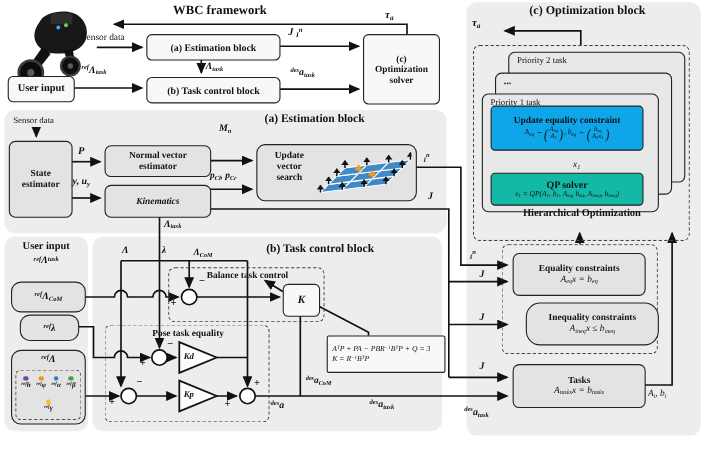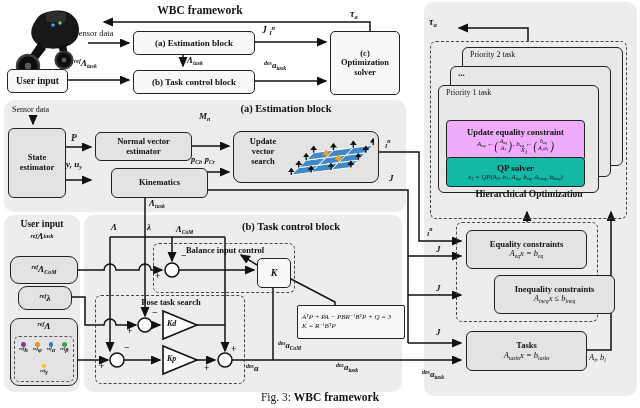--- a/index.html
+++ b/index.html
@@ -146,21 +146,21 @@
   <div class="t s8 plain" style="left:12px;top:105px;font-weight:normal;">Sensor data</div>
 
   <div class="box s85" style="left:8px;top:128px;width:56px;height:68px;">
     <span>State</span>
     <span>estimator</span>
   </div>
   <div class="box s85" style="left:95px;top:132px;width:95px;height:27px;">
     <span>Normal vector</span>
     <span>estimator</span>
   </div>
-  <div class="box s85" style="left:111px;top:168px;width:95px;height:28px;">
+  <div class="box s85" style="left:95px;top:168px;width:95px;height:28px;font-style:italic;">
     <span>Kinematics</span>
   </div>
   <div class="box" style="left:233px;top:131px;width:144px;height:50px;border-radius:8px;"></div>
   <div class="t s85 tc" style="left:237px;top:137px;width:52px;line-height:1.15;z-index:3;">
     <div>Update</div>
     <div>vector</div>
     <div>search</div>
   </div>
 
   <svg class="lines" style="left:288px;top:133px;z-index:3;" width="86" height="46" viewBox="0 0 104 54">
@@ -249,27 +249,27 @@
       <span class="refdot" style="background:#f2c21d"></span>
       <span class="reflab"><sup>ref</sup><span>γ</span></span>
     </span>
   </div>
 
   <div class="math mb s9" style="left:111px;top:222px;"><span>Λ</span></div>
   <div class="math mb s9" style="left:147px;top:222px;"><span>λ</span></div>
   <div class="math mb s85" style="left:176px;top:224px;"><span>Λ</span><sub>CoM</sub></div>
 
   <div class="dashed" style="left:153px;top:243px;width:140px;height:48px;"></div>
-  <div class="t s85 tc" style="left:160px;top:245px;width:130px;">Balance input control</div>
+  <div class="t s85 tc" style="left:160px;top:245px;width:130px;">Balance task control</div>
   <div class="box wbox" style="left:257px;top:258px;width:32px;height:28px;">
     <span class="math mb s10" style="position:static;"><span>K</span></span>
   </div>
 
   <div class="dashed" style="left:95px;top:295px;width:148px;height:87px;"></div>
-  <div class="t s85 tc" style="left:116px;top:297px;width:110px;">Pose task search</div>
+  <div class="t s85 tc" style="left:116px;top:297px;width:110px;">Pose task equality</div>
   <div class="math mb s8" style="left:167px;top:319px;"><span>Kd</span></div>
   <div class="math mb s8" style="left:167px;top:354px;"><span>Kp</span></div>
 
   <div class="math mb s95 plain" style="left:155px;top:271px;">+</div>
   <div class="math mb s95 plain" style="left:181px;top:251px;">−</div>
   <div class="math mb s95 plain" style="left:127px;top:326px;">+</div>
   <div class="math mb s95 plain" style="left:152px;top:308px;">−</div>
   <div class="math mb s95 plain" style="left:99px;top:361px;">+</div>
   <div class="math mb s95 plain" style="left:124px;top:343px;">−</div>
   <div class="math mb s95 plain" style="left:231px;top:344px;">+</div>
@@ -277,35 +277,36 @@
 
   <div class="box wbox" style="left:297px;top:305px;width:102px;height:32px;border-radius:2px;align-items:flex-start;padding-left:4px;">
     <span class="math s7" style="position:static;font-weight:normal;"><span>A</span><sup>T</sup><span>P + PA − PBR</span><sup>−1</sup><span>B</span><sup>T</sup><span>P + Q = 3</span></span>
     <span class="math s7" style="position:static;font-weight:normal;align-self:flex-start;"><span>K = R</span><sup>−1</sup><span>B</span><sup>T</sup><span>P</span></span>
   </div>
 
   <div class="math mb s85" style="left:278px;top:340px;"><sup>des</sup><span>a</span><sub>CoM</sub></div>
   <div class="math mb s9" style="left:246px;top:363px;"><sup>des</sup><span>a</span></div>
   <div class="math mb s9" style="left:336px;top:362px;"><sup>des</sup><span>a</span><sub>task</sub></div>
 
+  <div class="t s11 tc" style="left:444px;top:4px;width:180px;">(c) Optimization block</div>
   <div class="math mb s10" style="left:429px;top:16px;"><span>τ</span><sub>a</sub></div>
 
   <div class="dashed" style="left:430px;top:41px;width:195px;height:176px;"></div>
 
   <div class="box" style="left:462px;top:47px;width:152px;height:114px;background:#e8e8e8;justify-content:flex-start;align-items:flex-start;padding:3px 0 0 7px;">
     <span class="s8" style="font-weight:normal;">Priority 2 task</span>
   </div>
   <div class="box" style="left:450px;top:66px;width:152px;height:108px;background:#e8e8e8;justify-content:flex-start;align-items:flex-start;padding:1px 0 0 7px;">
     <span class="s9">...</span>
   </div>
   <div class="box" style="left:438px;top:85px;width:152px;height:103px;background:#e8e8e8;justify-content:flex-start;align-items:flex-start;padding:3px 0 0 7px;">
     <span class="s8" style="font-weight:normal;">Priority 1 task</span>
   </div>
 
-  <div class="box" style="left:446px;top:120px;width:137px;height:39px;background:#f0abfc;border-radius:4px;">
+  <div class="box" style="left:446px;top:96px;width:137px;height:39px;background:#0ea5e9;border-radius:4px;">
     <span class="s85">Update equality constraint</span>
     <span class="fx math s7" style="position:static;font-weight:normal;">
       <span><span>A</span><sub>eq</sub><span> ← </span></span>
       <span class="bigparen">(</span>
       <span class="pstack">
         <span><span>A</span><sub>eq</sub></span>
         <span><span>A</span><sub>1</sub></span>
       </span>
       <span class="bigparen">)</span>
       <span><span>, b</span><sub>eq</sub><span> ← </span></span>
@@ -326,33 +327,30 @@
   </div>
 
   <div class="t s95 tc" style="left:444px;top:189px;width:170px;">Hierarchical Optimization</div>
 
   <div class="dashed" style="left:456px;top:222px;width:140px;height:98px;"></div>
 
   <div class="box" style="left:466px;top:230px;width:119px;height:37px;">
     <span class="s85">Equality constraints</span>
     <span class="math s85" style="position:static;font-weight:normal;"><span>A</span><sub>eq</sub><span>x = b</span><sub>eq</sub></span>
   </div>
-  <div class="box" style="left:494px;top:275px;width:119px;height:37px;">
+  <div class="box" style="left:478px;top:275px;width:119px;height:37px;border-radius:13px;">
     <span class="s85">Inequality constraints</span>
     <span class="math s85" style="position:static;font-weight:normal;"><span>A</span><sub>ineq</sub><span>x ≤ b</span><sub>ineq</sub></span>
   </div>
   <div class="box" style="left:466px;top:331px;width:119px;height:38px;">
     <span class="s85">Tasks</span>
     <span class="math s85" style="position:static;font-weight:normal;"><span>A</span><sub>tasks</sub><span>x = b</span><sub>tasks</sub></span>
   </div>
 
   <div class="math mb s9" style="left:427px;top:226px;"><sub>I</sub><sup>n</sup></div>
   <div class="math mb s9" style="left:436px;top:244px;"><span>J</span></div>
   <div class="math mb s9" style="left:436px;top:283px;"><span>J</span></div>
   <div class="math mb s9" style="left:436px;top:327px;"><span>J</span></div>
   <div class="math mb s9" style="left:422px;top:369px;"><sup>des</sup><span>a</span><sub>task</sub></div>
   <div class="math s85" style="left:589px;top:352px;font-weight:normal;"><span>A</span><sub>i</sub><span>, b</span><sub>i</sub></div>
 
-  <div class="t s115 tc" style="left:220px;top:391px;width:200px;font-weight:normal;">
-    <span>Fig. 3: </span><span style="font-weight:bold;">WBC framework</span>
-  </div>
 
 </div>
 
 </body></html>

